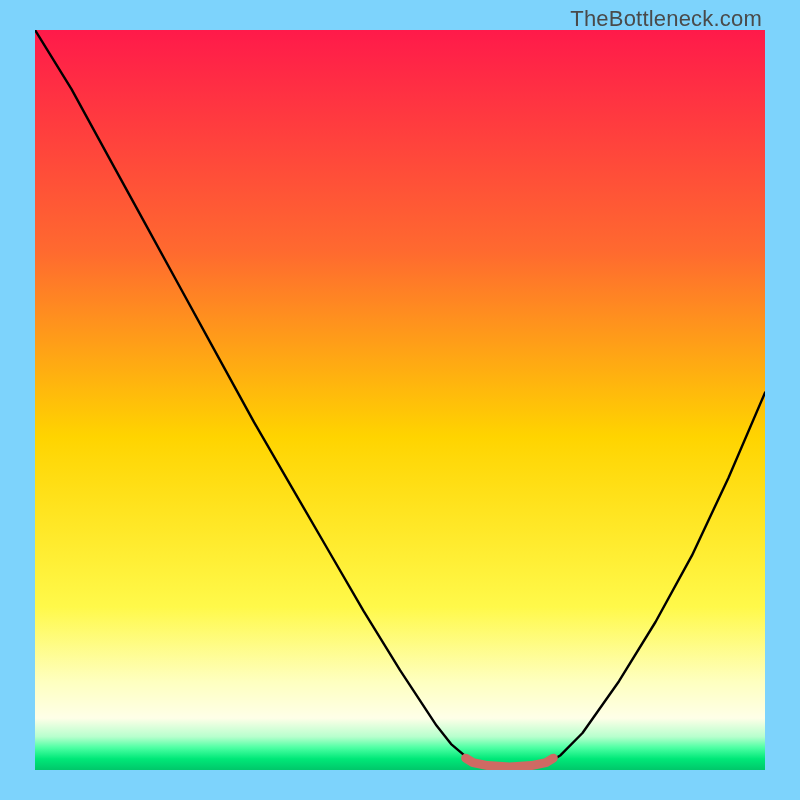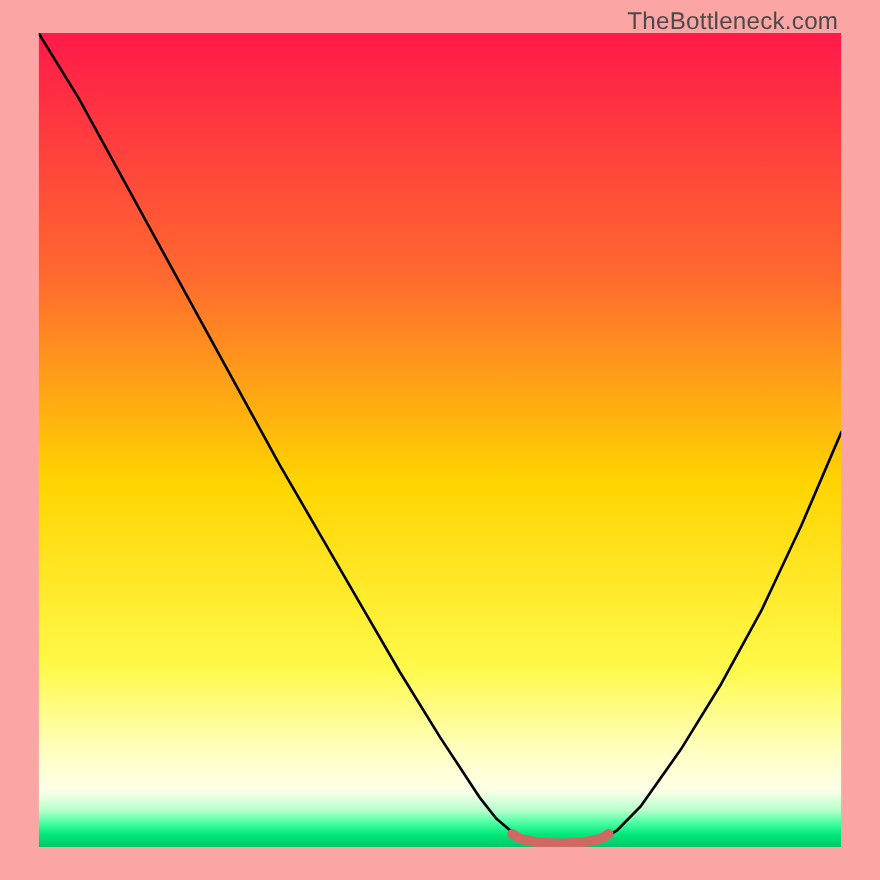--- a/index.html
+++ b/index.html
@@ -9,21 +9,21 @@
     height: 800px;
     overflow: hidden;
     background: #000;
   }
   .frame {
     position: absolute;
     left: 0;
     top: 0;
     width: 800px;
     height: 800px;
-    background: #fca5a5;
+    background: #7dd3fc;
   }
   .plot {
     position: absolute;
     left: 35px;
     top: 30px;
     width: 730px;
     height: 740px;
     overflow: hidden;
   }
   .watermark {

